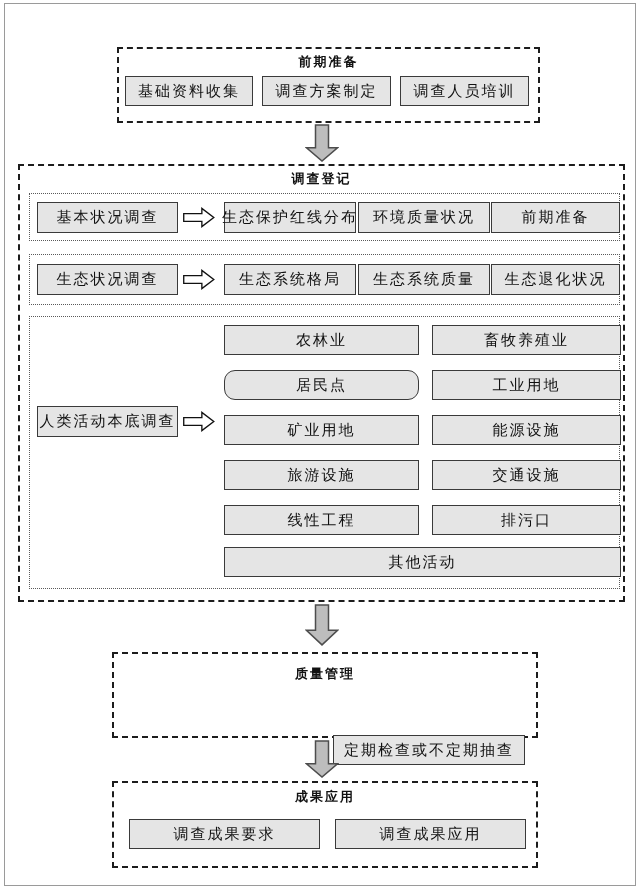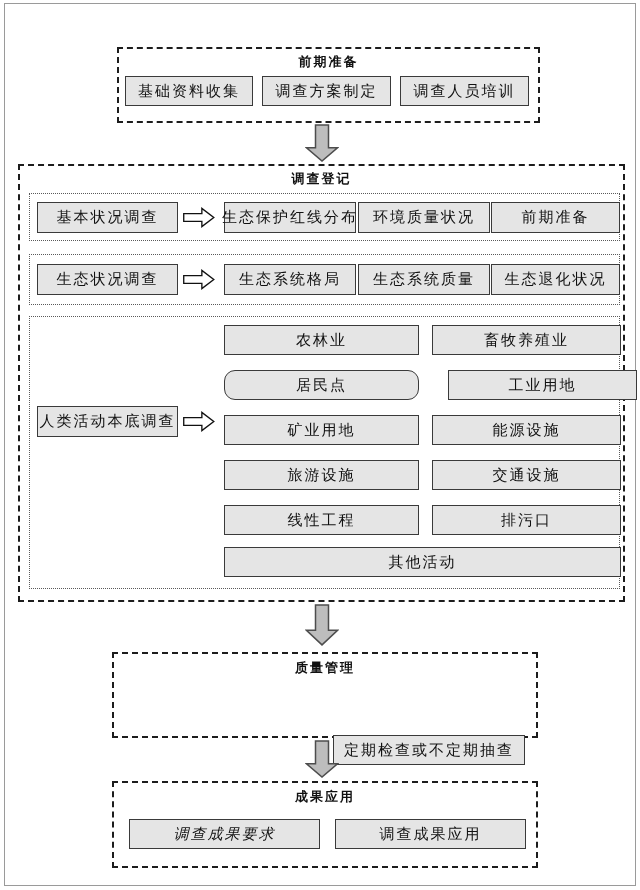--- a/index.html
+++ b/index.html
@@ -68,46 +68,46 @@
     <div class="dotted-box" style="left:9px;top:150px;width:589px;height:271px;">
       <div class="box" style="left:7px;top:89px;width:139px;height:29px;">人类活动本底调查</div>
       <div class="arrow" style="left:152px;top:94px;">
         <svg width="34" height="21" viewBox="0 0 34 22">
             <polygon points="1,7 20,7 20,1.5 32.5,11 20,20.5 20,15 1,15" fill="#ffffff" stroke="#111111" stroke-width="1.4"></polygon>
           </svg>
       </div>
       <div class="box" style="left:194px;top:8px;width:193px;height:28px;">农林业</div>
       <div class="box" style="left:402px;top:8px;width:187px;height:28px;">畜牧养殖业</div>
       <div class="box" style="left:194px;top:53px;width:193px;height:28px;border-radius:11px;">居民点</div>
-      <div class="box" style="left:402px;top:53px;width:187px;height:28px;margin-left:16px;">工业用地</div>
+      <div class="box" style="left:402px;top:53px;width:187px;height:28px;">工业用地</div>
       <div class="box" style="left:194px;top:98px;width:193px;height:28px;">矿业用地</div>
       <div class="box" style="left:402px;top:98px;width:187px;height:28px;">能源设施</div>
       <div class="box" style="left:194px;top:143px;width:193px;height:28px;">旅游设施</div>
       <div class="box" style="left:402px;top:143px;width:187px;height:28px;">交通设施</div>
       <div class="box" style="left:194px;top:188px;width:193px;height:28px;">线性工程</div>
       <div class="box" style="left:402px;top:188px;width:187px;height:28px;">排污口</div>
       <div class="box" style="left:194px;top:230px;width:395px;height:28px;">其他活动</div>
     </div>
   </div>
 
   <div class="arrow" style="left:305px;top:604px;">
     <svg width="34" height="42" viewBox="0 0 34 40" preserveAspectRatio="none">
       <polygon points="10.5,1 23.5,1 23.5,25 32.5,25 17,39 1.5,25 10.5,25" fill="#bdbdbd" stroke="#4d4d4d" stroke-width="1.5"></polygon>
     </svg>
   </div>
 
   <div class="dashed-box" style="left:112px;top:652px;width:422px;height:82px;">
-    <div class="sec-title" style="top:5px;">质量管理</div>
+    <div class="sec-title" style="top:11px;">质量管理</div>
     <div class="box" style="left:219px;top:33px;width:190px;height:28px;margin-top:48px;">定期检查或不定期抽查</div>
   </div>
 
   <div class="arrow" style="left:305px;top:740px;">
     <svg width="34" height="38" viewBox="0 0 34 40" preserveAspectRatio="none">
       <polygon points="10.5,1 23.5,1 23.5,25 32.5,25 17,39 1.5,25 10.5,25" fill="#bdbdbd" stroke="#4d4d4d" stroke-width="1.5"></polygon>
     </svg>
   </div>
 
   <div class="dashed-box" style="left:112px;top:781px;width:422px;height:83px;">
     <div class="sec-title" style="top:5px;">成果应用</div>
-    <div class="box" style="left:15px;top:36px;width:189px;height:28px;font-style:italic;">调查成果要求</div>
+    <div class="box" style="left:15px;top:36px;width:189px;height:28px;">调查成果要求</div>
     <div class="box" style="left:221px;top:36px;width:189px;height:28px;">调查成果应用</div>
   </div>
 </div>
 
 </body></html>

